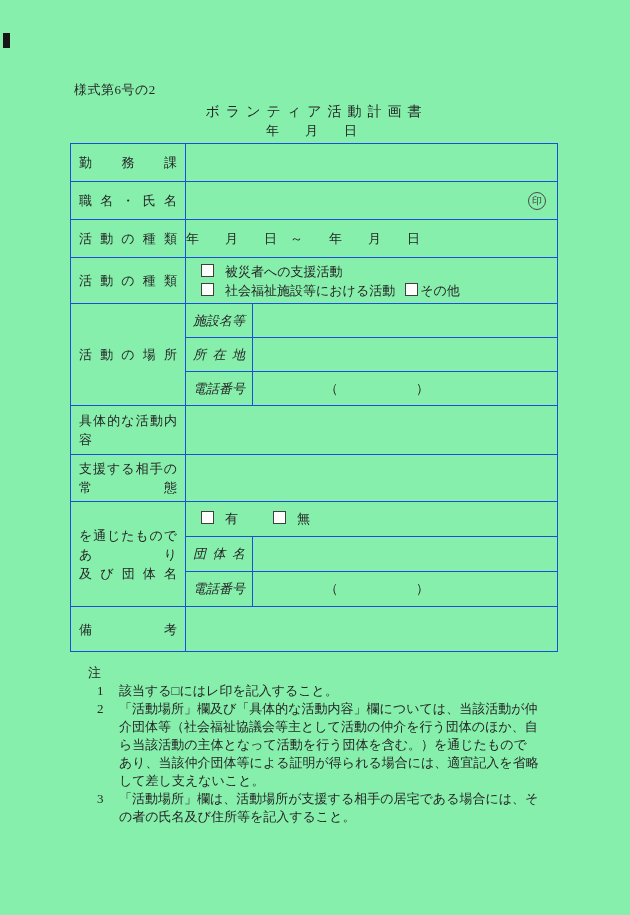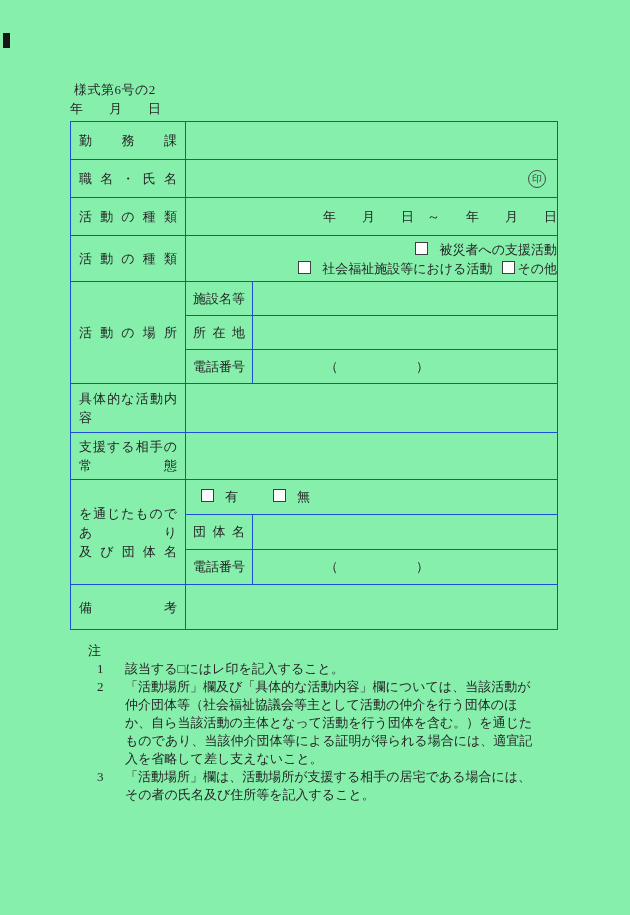--- a/index.html
+++ b/index.html
@@ -31,21 +31,21 @@
   }
   .doc-title {
     text-align: center;
     font-size: 14px;
     line-height: 17px;
     margin-top: 5px;
     letter-spacing: 6px;
     text-indent: 6px;
   }
   .date-header {
-    text-align: left;
+    text-align: center;
     padding-right: 4px;
     font-size: 13px;
     line-height: 16px;
     margin-top: 3px;
   }
   table.form-table {
     border-collapse: collapse;
     table-layout: fixed;
     width: 487px;
     margin-top: 4px;
@@ -62,29 +62,30 @@
   }
   td.lbl, td.lbl div {
     text-align: justify;
     text-align-last: justify;
   }
   td.lbl { padding: 0 8px; line-height: 19px; }
   td.sub {
     text-align: justify;
     text-align-last: justify;
     padding: 0 7px;
+    font-style: italic;
   }
   .h37 td { height: 37px; }
   .h45 td { height: 45px; }
   .h33 td { height: 33px; }
   .h48 td { height: 48px; margin-top: 26px; }
   .h46 td { height: 46px; }
   .h34 td { height: 34px; }
   .h44 td { height: 44px; }
-  td.center { text-align: right; }
+  td.center { text-align: left; }
   td.seal-cell { text-align: right; padding-right: 11px; }
   .seal {
     display: inline-flex;
     align-items: center;
     justify-content: center;
     width: 16px; height: 16px;
     border: 1px solid #4a4a4a;
     border-radius: 50%;
     font-size: 10px;
     line-height: 1;
@@ -92,44 +93,45 @@
   }
   .cb {
     display: inline-block;
     width: 11px; height: 11px;
     border: 1px solid #3f3f3f;
     vertical-align: -1px;
     margin-right: 11px;
     background: #fdfdfc;
   }
   .cb-tight { margin-right: 2px; }
-  .cb-line { line-height: 19px; padding-left: 15px; text-align: right; }
+  .cb-line { line-height: 19px; padding-left: 15px; }
   .other-group { margin-left: 10px; white-space: nowrap; }
   td.cb-row { padding-left: 15px; }
   .cb-gap { margin-left: 35px; }
   td.phone { padding-left: 72px; }
   .notes {
     margin: 12px 0 0 88px;
     width: 452px;
     font-size: 13px;
     line-height: 18px;
   }
   .notes-heading { margin-left: 0; }
   .note-item { display: flex; }
   .note-num { flex: none; width: 22px; padding-left: 9px; box-sizing: content-box; }
-  .note-text { flex: 1; margin-left: 6px; }
+  .note-text { flex: 1; }
 </style>
 </head>
 <body>
 
 <div class="sheet">
   <div class="corner-mark"></div>
 
   <div class="content">
     <div class="form-number">様式第6号の2</div>
+    <div class="doc-title">ボランティア活動計画書</div>
     <div class="date-header">年　　月　　日</div>
 
     <table class="form-table">
       <colgroup>
           <col class="c1">
           <col class="c2">
           <col class="c3">
         </colgroup>
       <tbody>
         <tr class="h37">

